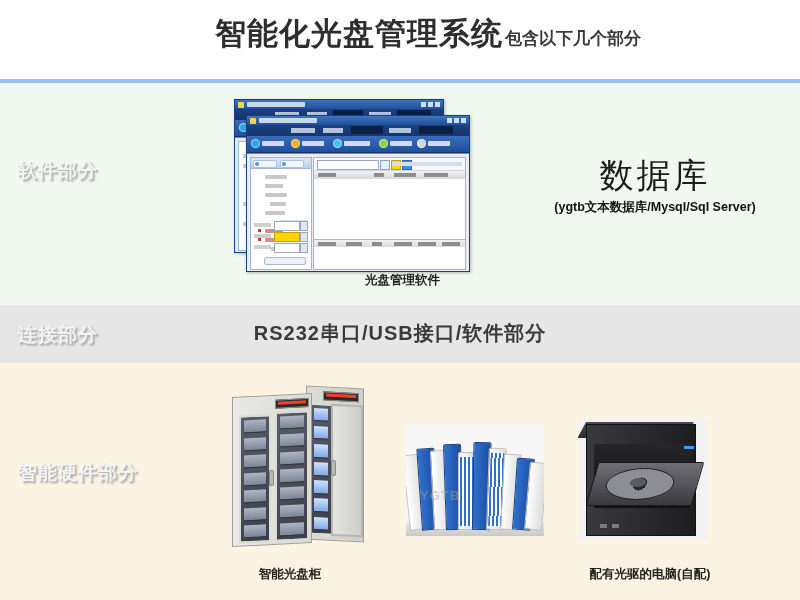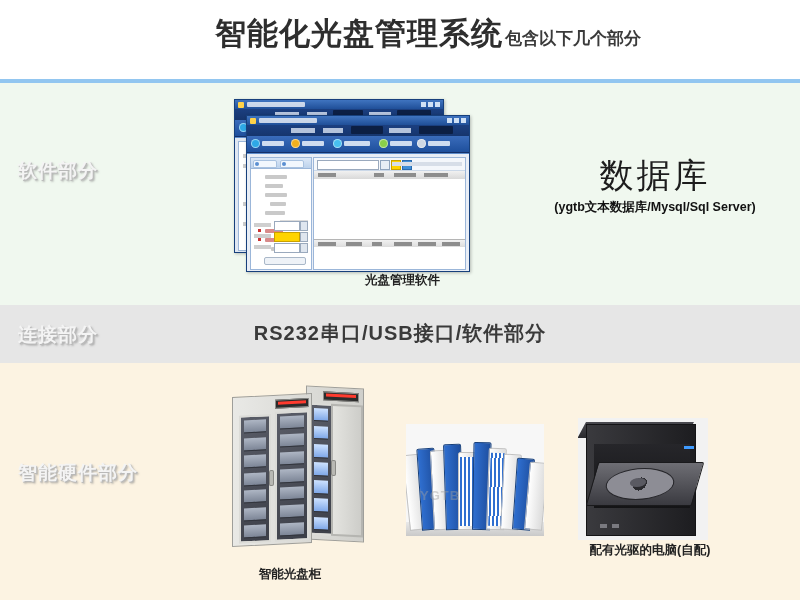--- a/index.html
+++ b/index.html
@@ -67,21 +67,21 @@
   }
 
   
   .caption{
     position:absolute;font-size:12.5px;font-weight:bold;color:#222;
     white-space:nowrap;text-align:center;
   }
   .cap-soft{left:250px;top:272px;width:190px;text-align:right;}
   .cap-cab{left:215px;top:566px;width:150px;}
   .cap-tray{left:395px;top:566px;width:160px;}
-  .cap-pc{left:570px;top:542px;width:160px;}
+  .cap-pc{left:570px;top:566px;width:160px;}
 
   
   .winshot{position:absolute;background:#2f5fa8;border:1px solid #17407c;
            box-shadow:1px 1px 3px rgba(0,0,0,.25);overflow:hidden;}
   .win-back{left:234px;top:99px;width:208px;height:152px;}
   .win-front{left:246px;top:115px;width:222px;height:155px;}
 
   .win-titlebar{position:relative;height:9px;width:100%;
     background:linear-gradient(to bottom,#3f74c0,#204f98);}
   .win-titlebar .tbar-text{

